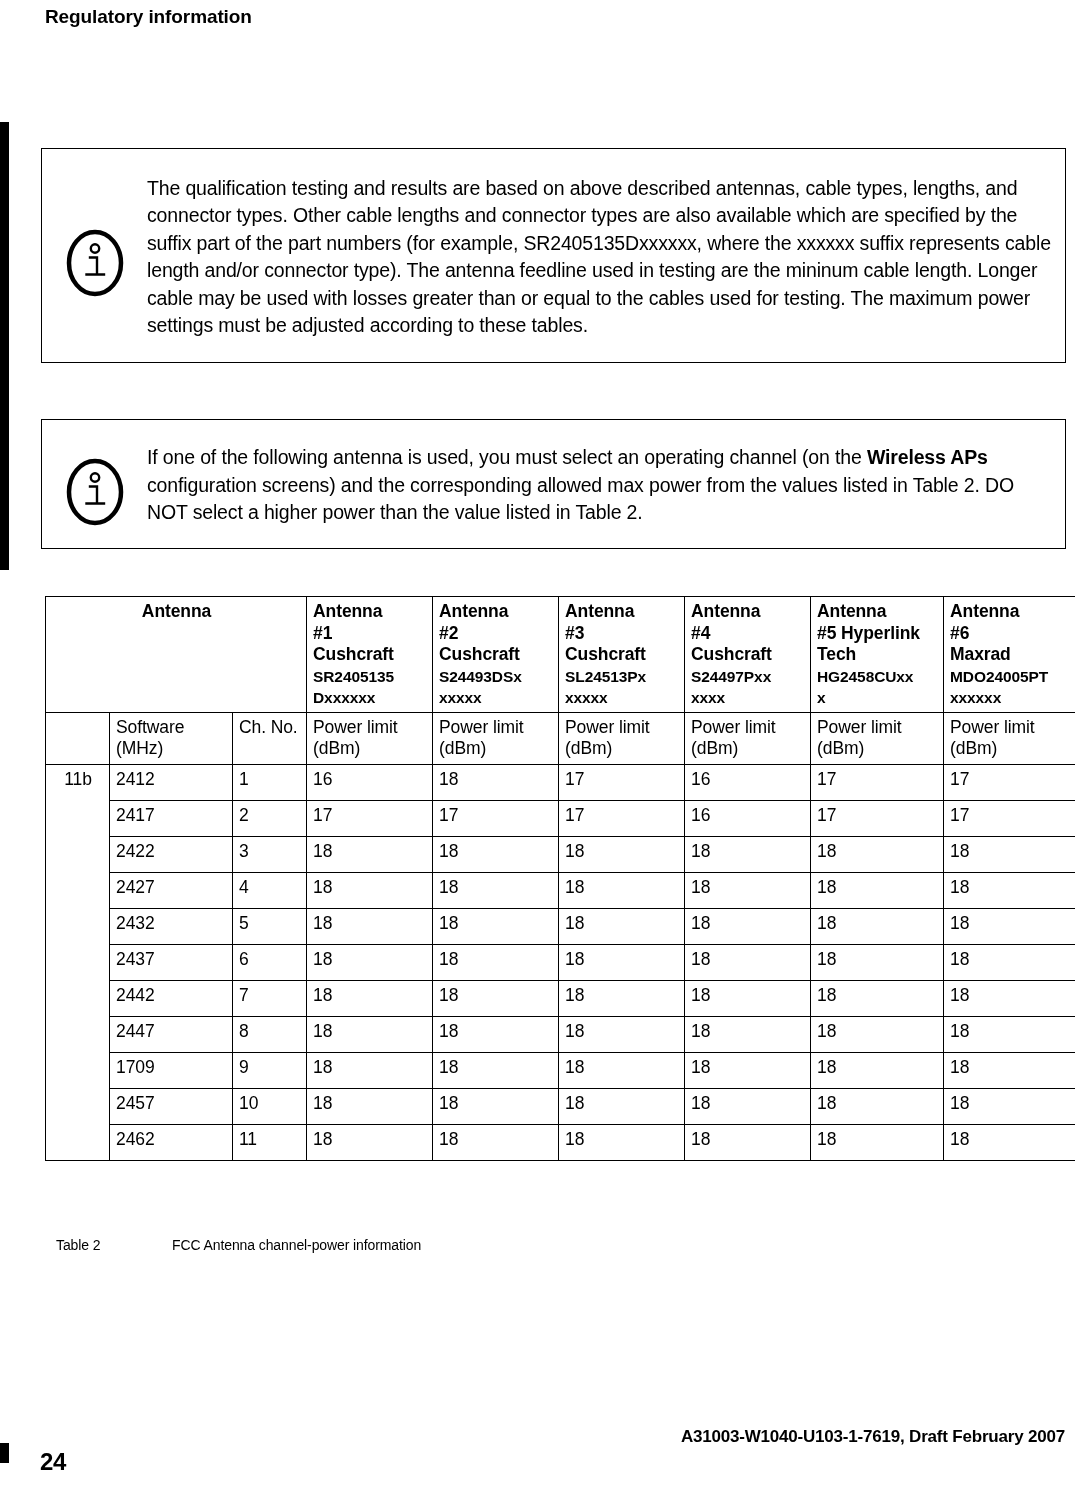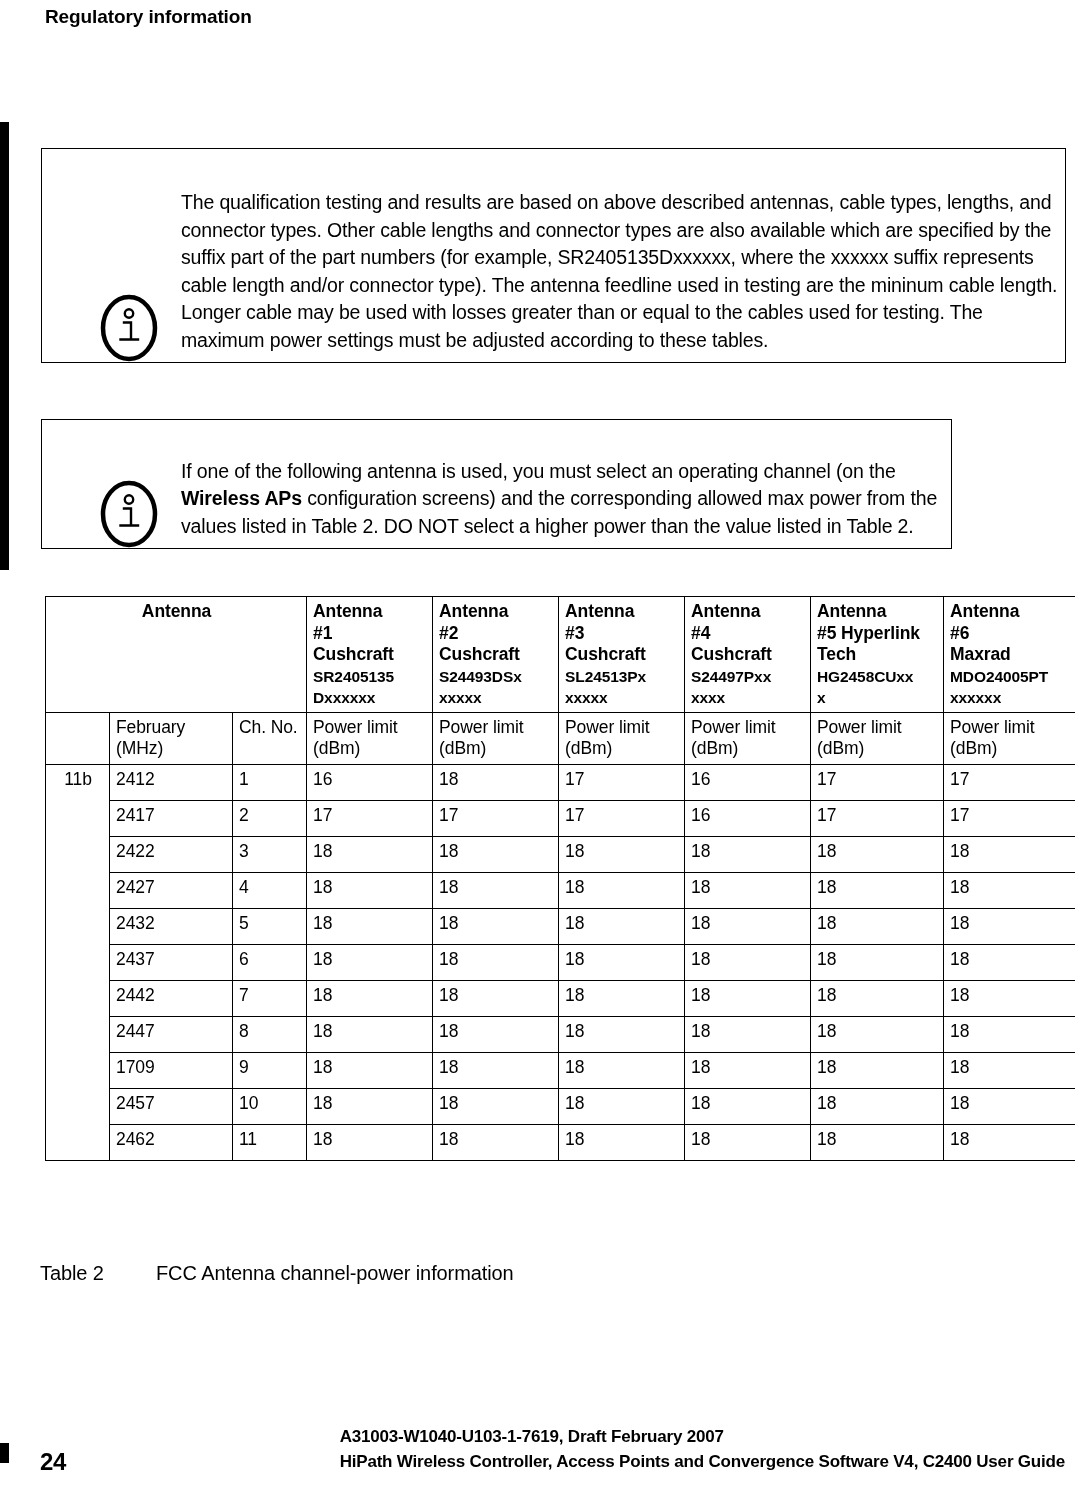--- a/index.html
+++ b/index.html
@@ -49,25 +49,24 @@
   }
   .change-bar-main { top: 122px; height: 448px; }
   .change-bar-footer { top: 1443px; height: 20px; }
 
   
   .note-box {
     position: absolute;
     border: 1.5px solid #000000;
     box-sizing: border-box;
     display: flex;
-    align-items: flex-end;
-    padding-left: 34px;
+    align-items: center;
   }
   .note-box-1 { left: 41px; top: 148px; width: 1025px; height: 215px; }
-  .note-box-2 { left: 41px; top: 419px; width: 911px; height: 130px; }
+  .note-box-2 { left: 41px; top: 419px; width: 1025px; height: 130px; }
 
   .note-icon-cell {
     width: 105px;
     flex: 0 0 105px;
     display: flex;
     align-items: flex-start;
     justify-content: center;
     padding-top: 15px;
     box-sizing: border-box;
   }
@@ -150,27 +149,26 @@
   col.c-band { width: 64px; }
   col.c-freq { width: 123px; }
   col.c-ch   { width: 74px; }
   col.c-pw   { width: 126px; }
   col.c-pw5  { width: 133px; }
   col.c-pw6  { width: 140px; }
 
   
   .tbl-caption {
     position: absolute;
-    left: 40px;
+    left: 56px;
     top: 1232px;
-    font-size: 20px;
+    font-size: 14px;
     line-height: 26px;
     letter-spacing: -0.1px;
     white-space: pre;
-    margin-top: 28px;
   }
   .tbl-caption .cap-num { display: inline-block; width: 116px; }
 
   
   .footer {
     position: absolute;
     left: 0px;
     top: 1424px;
     width: 1075px;
     height: 67px;
@@ -286,21 +284,21 @@
           <span>#6</span><br>
           <span class="brand">Maxrad</span>
           <span class="model">MDO24005PT</span>
           <span class="model">xxxxxx</span>
         </td>
       </tr>
 
       <tr>
         <td class="sub-hd"></td>
         <td class="sub-hd">
-          <span>February</span><br>
+          <span>Software</span><br>
           <span>(MHz)</span>
         </td>
         <td class="sub-hd">Ch. No.</td>
         <td class="sub-hd">
           <span>Power limit</span><br>
           <span>(dBm)</span>
         </td>
         <td class="sub-hd">
           <span>Power limit</span><br>
           <span>(dBm)</span>
@@ -437,14 +435,13 @@
     </tbody>
   </table>
 </div>
 
 <div class="tbl-caption"><span class="cap-num">Table 2</span><span>FCC Antenna channel-power information</span></div>
 
 <div class="footer"></div>
 <div class="footer-page">24</div>
 <div class="footer-lines">
   <div>A31003-W1040-U103-1-7619, Draft February 2007</div>
-  <div>HiPath Wireless Controller, Access Points and Convergence Software V4, C2400 User Guide</div>
 </div>
 
 </body></html>

